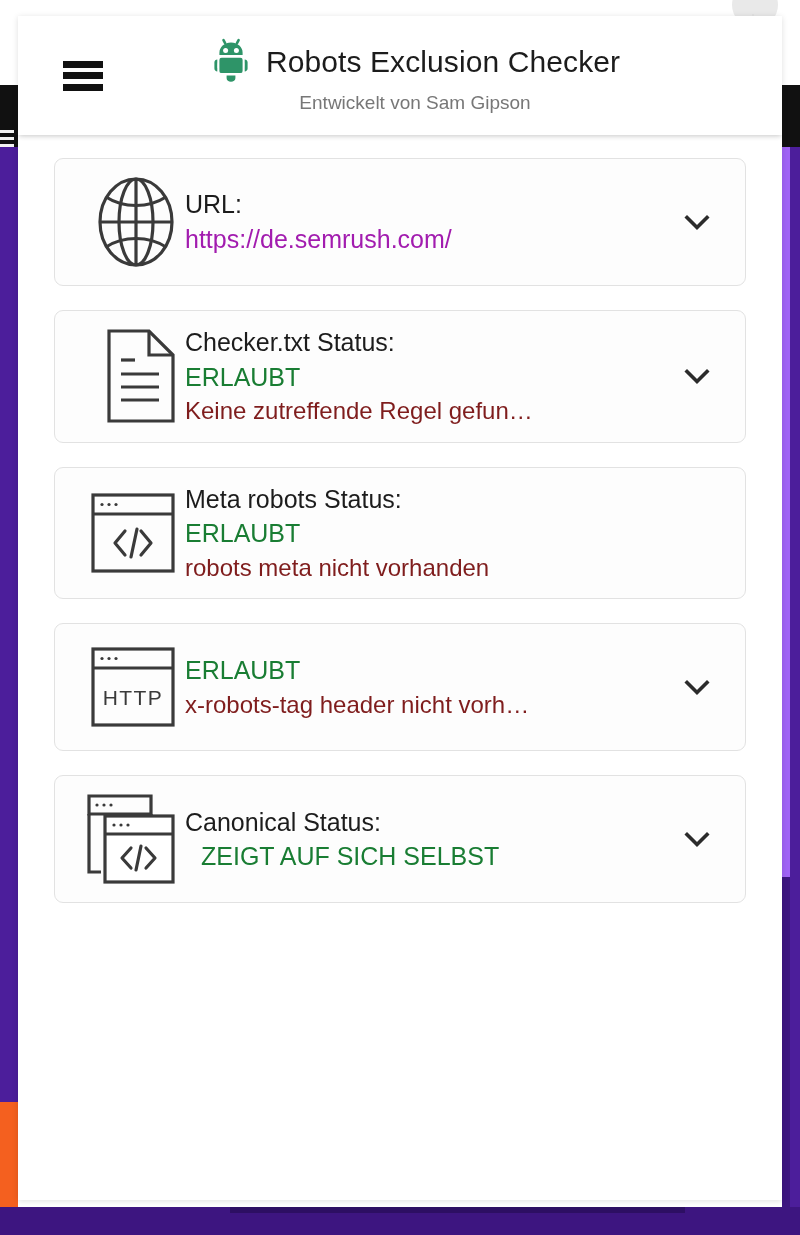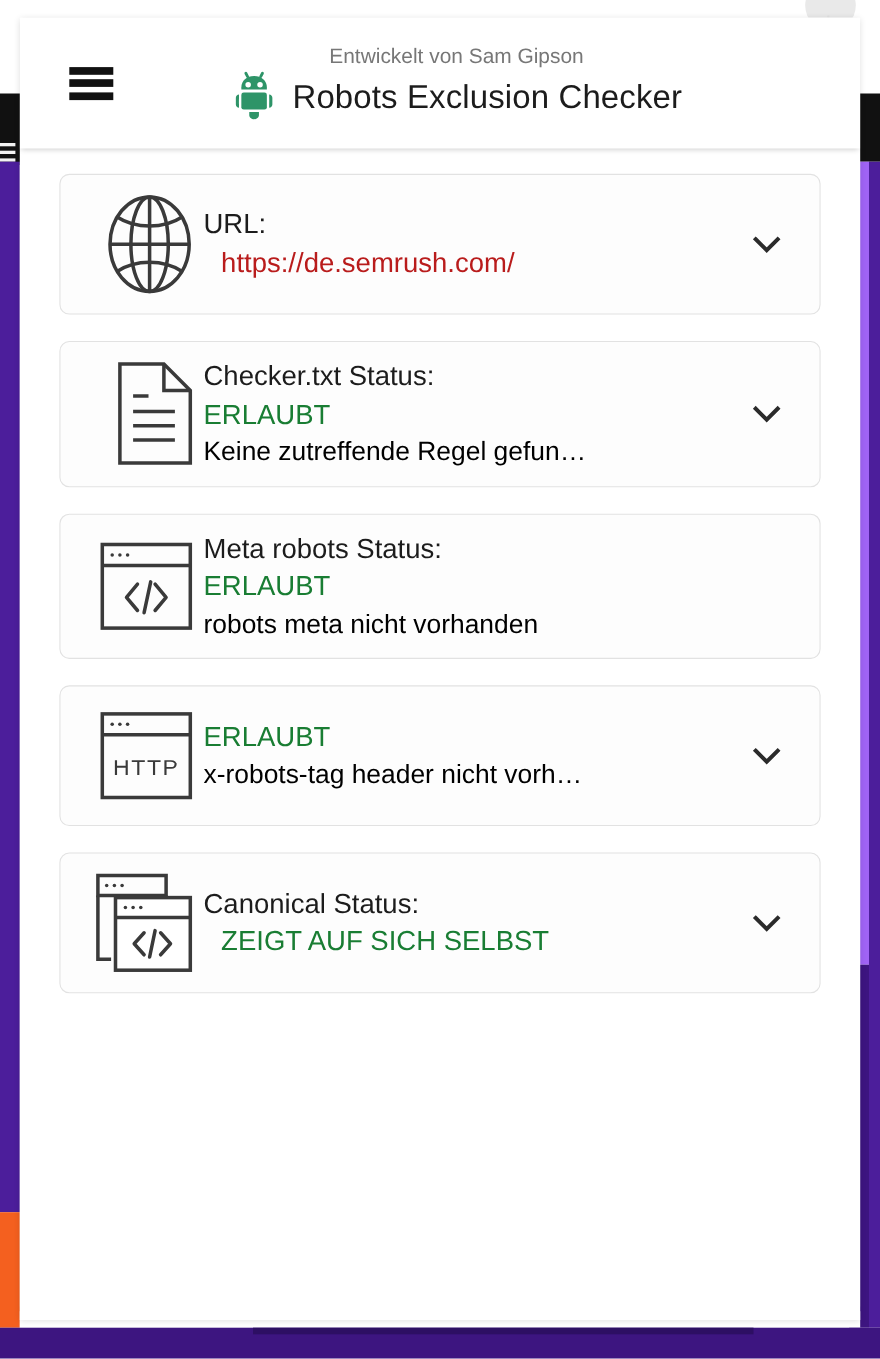--- a/index.html
+++ b/index.html
@@ -221,34 +221,33 @@
     white-space: nowrap;
   }
   .card-status {
     font-size: 25px;
     color: #197d33;
     line-height: 1.38;
     white-space: nowrap;
   }
   .card-detail {
     font-size: 24px;
-    color: #000000;
+    color: #7f1d1d;
     line-height: 1.4;
     white-space: nowrap;
     overflow: hidden;
     text-overflow: ellipsis;
   }
   .card-url {
     font-size: 25px;
-    color: #b91c1c;
+    color: #a21caf;
     line-height: 1.42;
     white-space: nowrap;
     overflow: hidden;
     text-overflow: ellipsis;
-    margin-left: 16px;
   }
 </style>
 </head>
 <body>
 
 <div id="page-bg">
   <div class="bg-top-circle"></div>
   <div class="bg-top-line"></div>
   <div class="bg-black-left">
     <i class="bl bl1"></i>
@@ -270,39 +269,39 @@
 
   <div id="header">
 
     <div id="hamburger">
       <span></span>
         <span></span>
         <span></span>
     </div>
 
     <div id="brand">
-      <div id="brand-sub">Entwickelt von Sam Gipson</div>
       <div id="brand-row">
         <span>
           <svg width="42" height="46" viewBox="0 0 42 46" aria-hidden="true">
             <g fill="#2e9468">
               <rect x="13" y="1.5" width="2.6" height="6" rx="1.3" transform="rotate(-28 14.3 4.5)"></rect>
               <rect x="26.5" y="1.5" width="2.6" height="6" rx="1.3" transform="rotate(28 27.8 4.5)"></rect>
               <path d="M21 5.5c-6.6 0-11.6 4.4-11.6 10.2v2.1h23.2v-2.1C32.6 9.9 27.6 5.5 21 5.5z"></path>
               <circle cx="15.6" cy="13.4" r="2.5" fill="#ffffff"></circle>
               <circle cx="26.4" cy="13.4" r="2.5" fill="#ffffff"></circle>
               <rect x="9.4" y="20.6" width="23.2" height="15.4" rx="2.2"></rect>
               <path d="M7.3 22.3c-1.6 0-2.9 1.3-2.9 2.9v6.2c0 1.6 1.3 2.9 2.9 2.9v-3.1c-.1 0-.1-5.8 0-5.8v-3.1z"></path>
               <path d="M34.7 22.3c1.6 0 2.9 1.3 2.9 2.9v6.2c0 1.6-1.3 2.9-2.9 2.9v-3.1c.1 0 .1-5.8 0-5.8v-3.1z"></path>
               <path d="M16.6 38.3h8.8v2.8c0 2-2 3.6-4.4 3.6s-4.4-1.6-4.4-3.6v-2.8z"></path>
             </g>
           </svg>
         </span>
         <span id="brand-title">Robots Exclusion Checker</span>
       </div>
+      <div id="brand-sub">Entwickelt von Sam Gipson</div>
     </div>
   </div>
 
   <div id="content">
 
     <div class="card">
       <div class="card-icon">
         <svg width="86" height="94" viewBox="0 0 86 94" aria-hidden="true">
           <g fill="none" stroke="#3a3a3a" stroke-width="3.2">
             <ellipse cx="43" cy="47" rx="36" ry="43"></ellipse>

